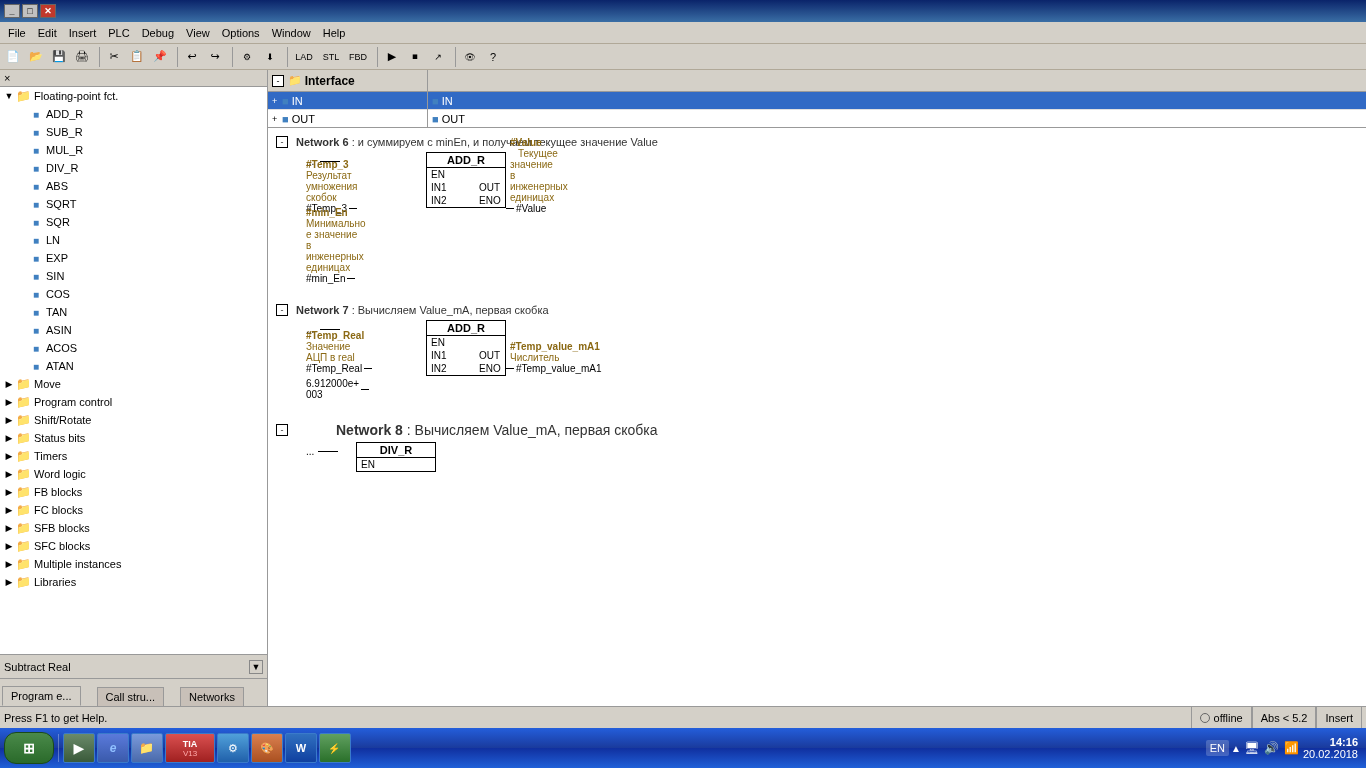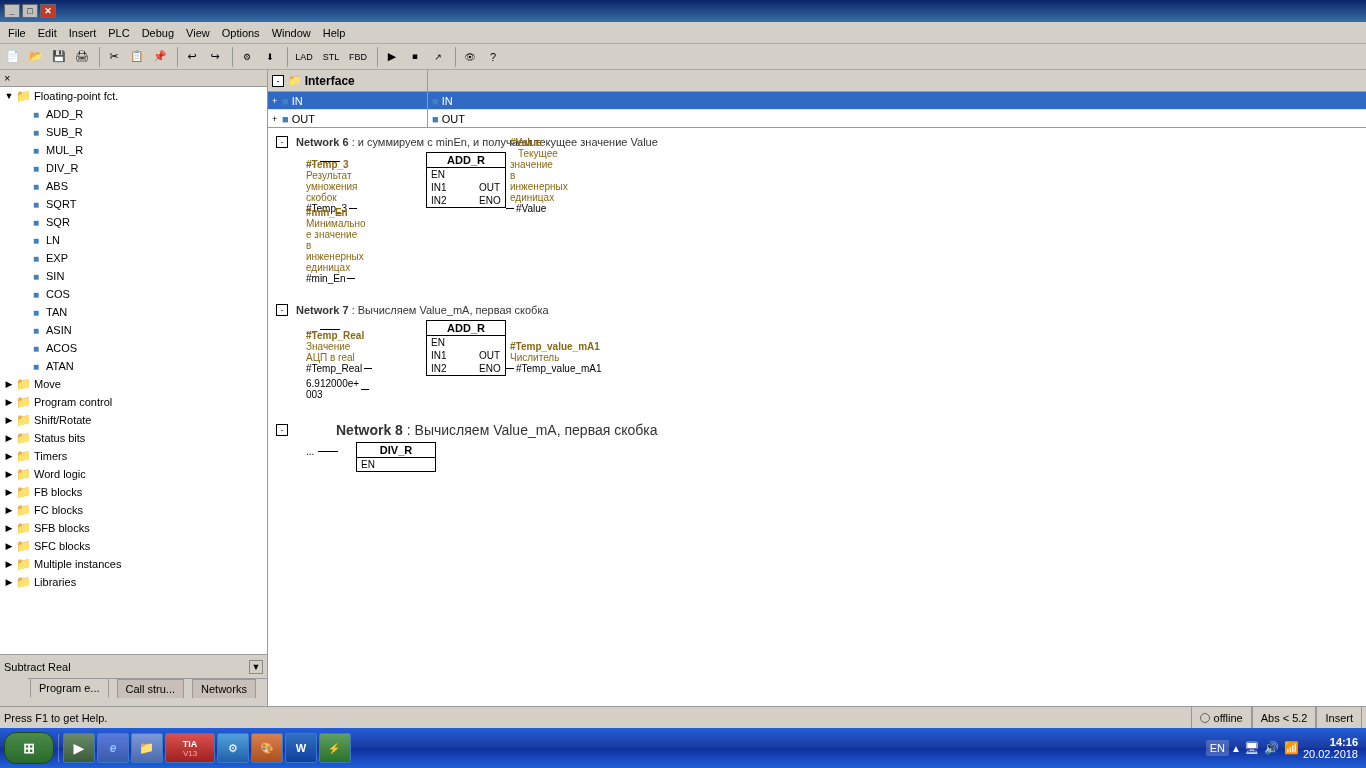--- a/index.html
+++ b/index.html
@@ -31,21 +31,21 @@
     .tree-expand { width: 14px; text-align: center; font-size: 9px; }
     .tree-icon { width: 16px; height: 16px; margin-right: 2px; display: inline-flex; align-items: center; justify-content: center; }
     .folder-icon { color: #f0c040; font-size: 12px; }
     .func-icon { color: #4080c0; font-size: 10px; }
 
     
     #left-bottom { height: 24px; background: #d4d0c8; border-top: 1px solid #999; display: flex; align-items: center; padding: 0 4px; justify-content: space-between; }
     .scroll-btn { width: 14px; height: 14px; background: #d4d0c8; border: 1px solid #888; display: flex; align-items: center; justify-content: center; font-size: 9px; cursor: pointer; }
 
     
-    #left-tabs { height: 28px; background: #d4d0c8; border-top: 1px solid #999; display: flex; align-items: flex-end; padding: 8px 2px; gap: 8px; margin-left: 28px; }
+    #left-tabs { height: 28px; background: #d4d0c8; border-top: 1px solid #999; display: flex; align-items: flex-end; padding: 0 2px; gap: 16px; }
     .left-tab { padding: 3px 8px; background: #c8c0b8; border: 1px solid #999; border-bottom: none; font-size: 11px; cursor: pointer; }
     .left-tab.active { background: #d4d0c8; border-bottom: 1px solid #d4d0c8; }
 
     
     #right-panel { flex: 1; display: flex; flex-direction: column; overflow: hidden; }
 
     
     #interface-header { height: 22px; background: #d4d0c8; border-bottom: 1px solid #999; display: flex; align-items: center; }
     #interface-tree { width: 160px; border-right: 1px solid #999; height: 100%; display: flex; align-items: center; padding-left: 4px; font-size: 11px; }
     #interface-content { flex: 1; display: flex; align-items: center; padding: 0 4px; font-size: 11px; font-style: italic; }

